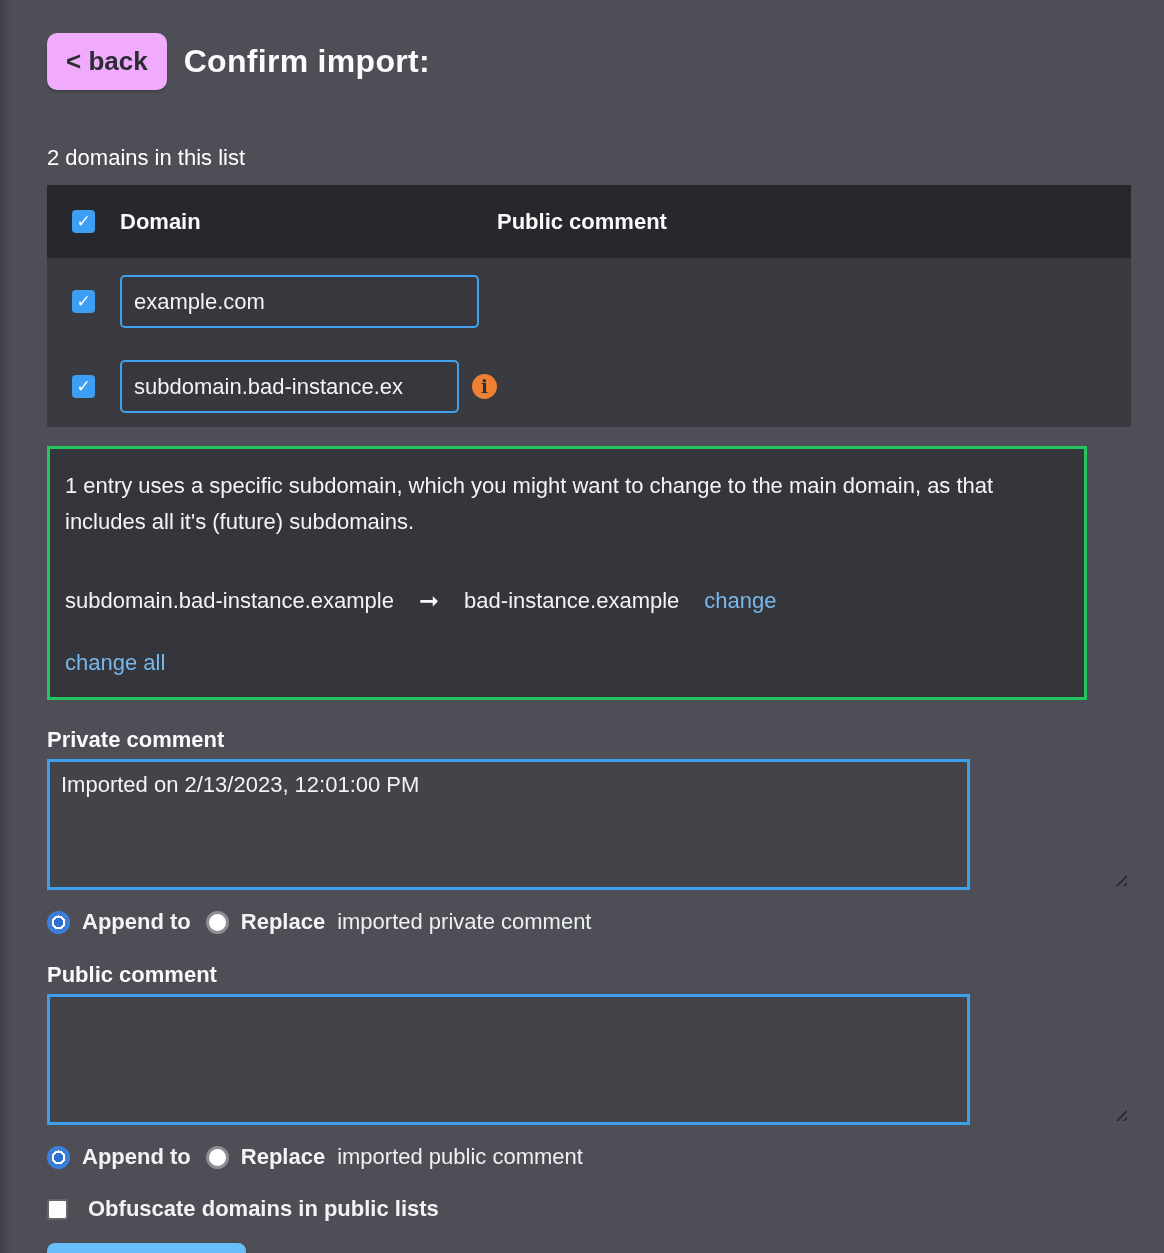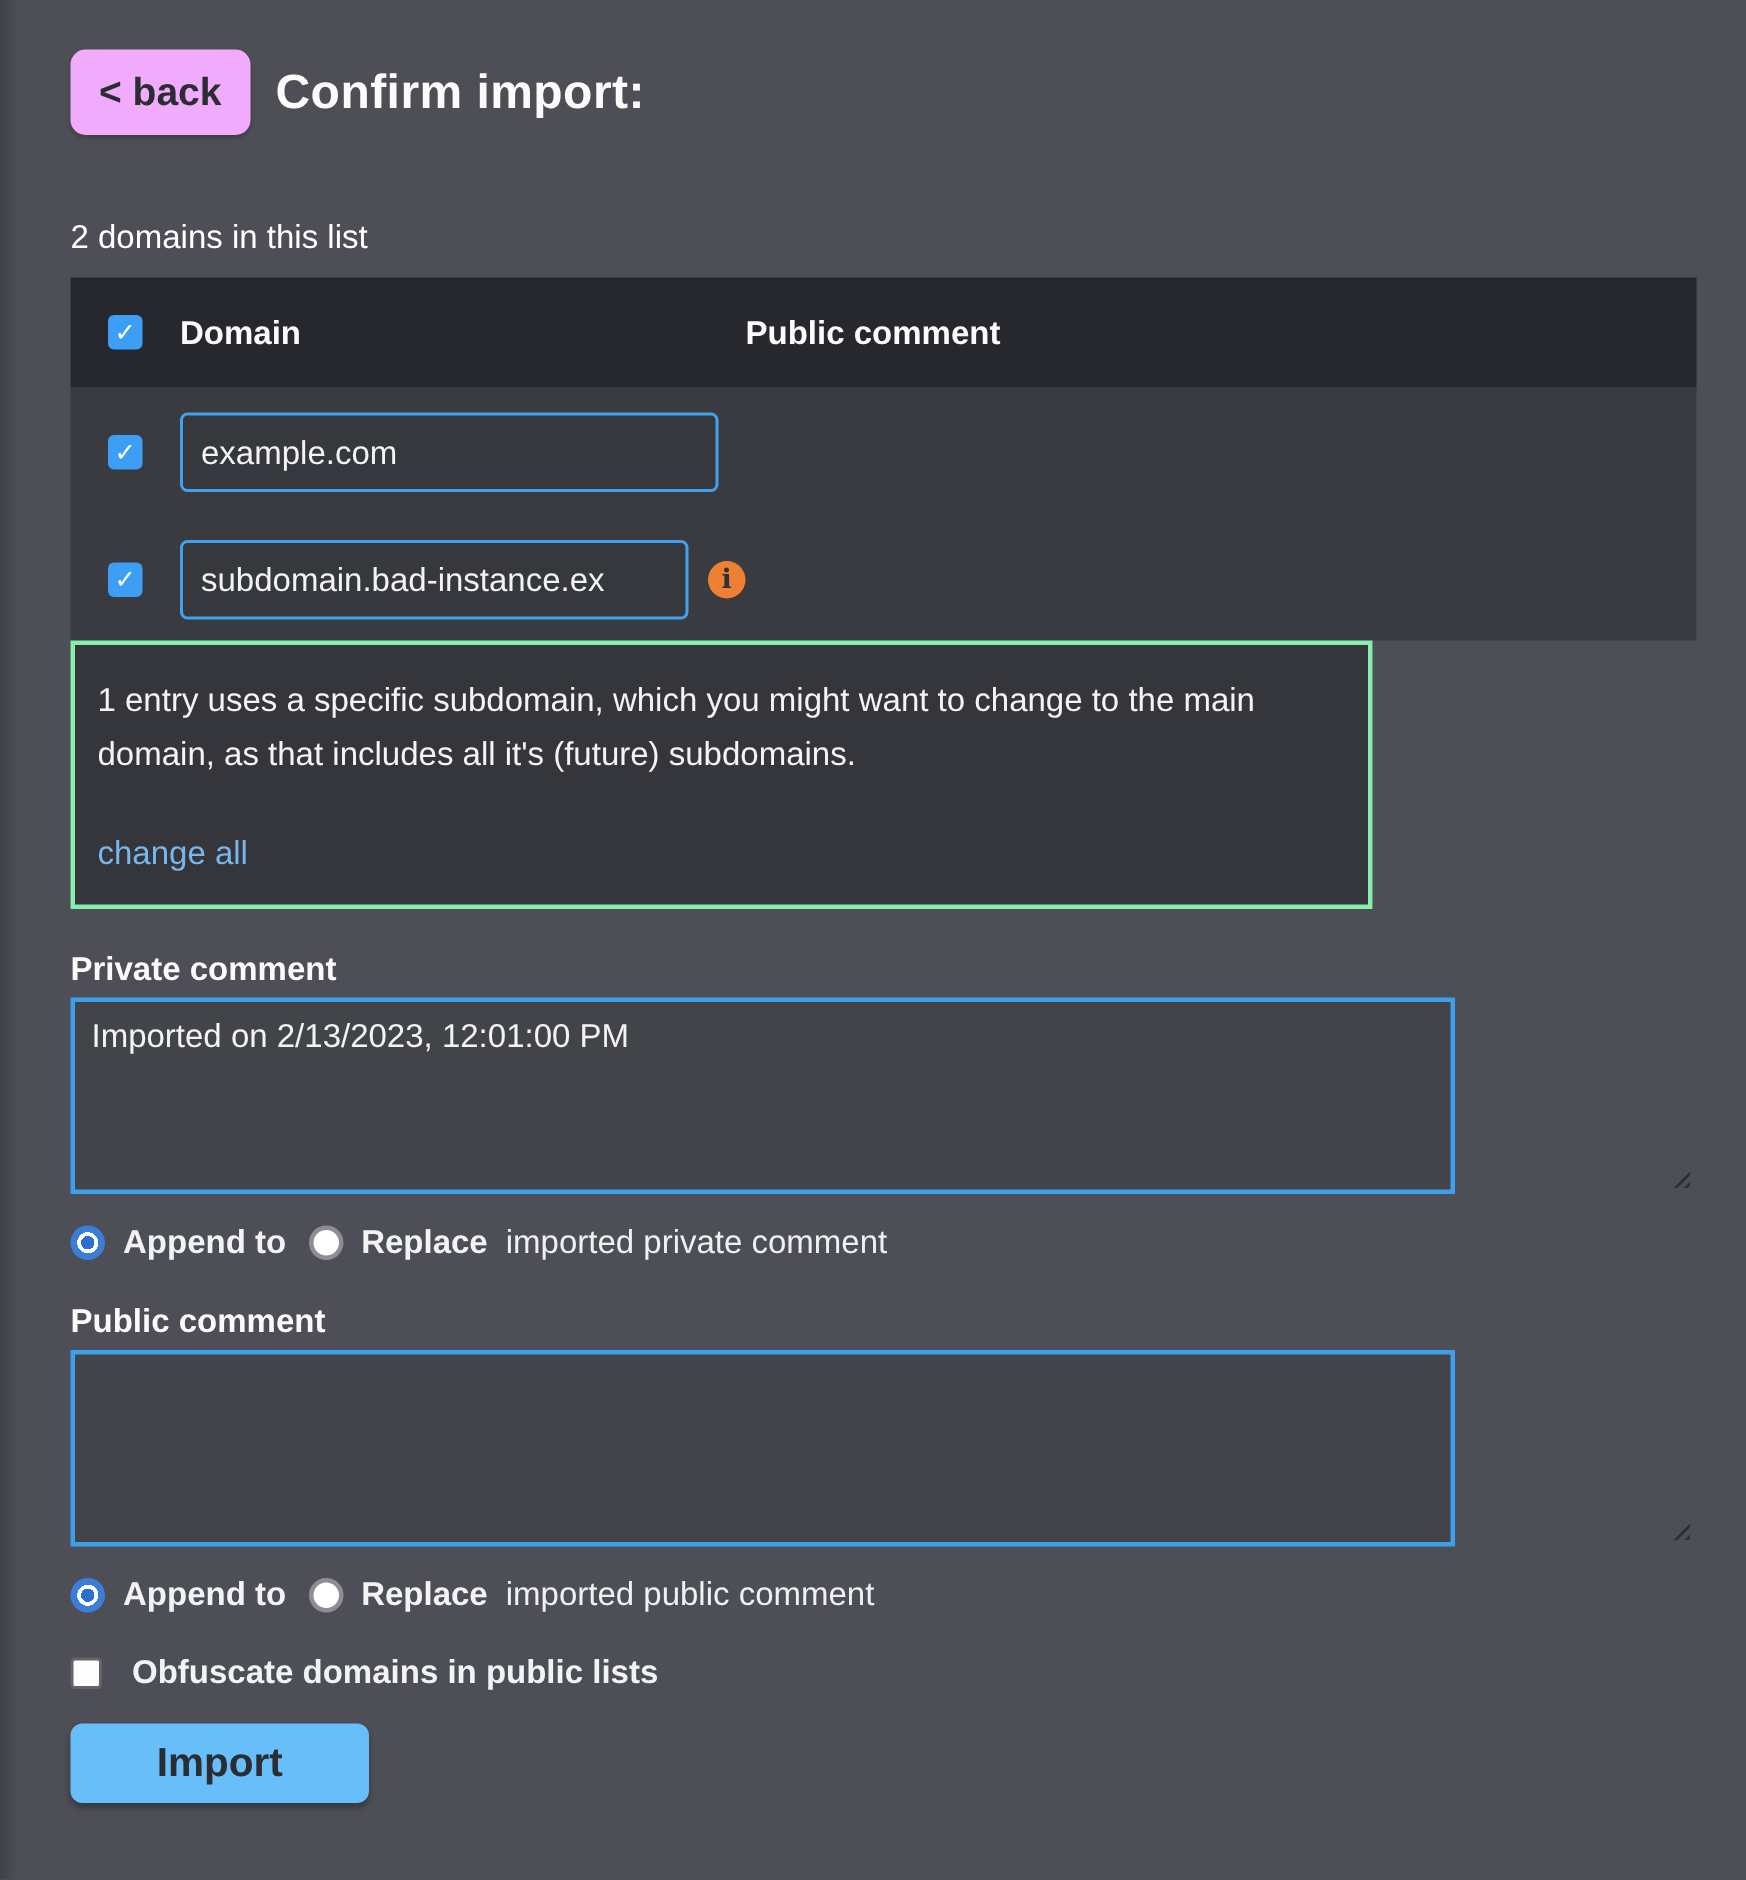--- a/index.html
+++ b/index.html
@@ -58,22 +58,22 @@
   .info-icon {
     width: 25px; height: 25px; border-radius: 50%;
     background: #ee8033; color: #2f3034;
     display: inline-flex; align-items: center; justify-content: center;
     font-family: "DejaVu Serif", serif; font-weight: bold; font-size: 18px;
     margin-left: 13px; flex: none;
   }
 
   
   .warning {
-    margin-top: 0; width: 868px;
-    border: 3px solid #86efac; background: #35363c;
+    margin-top: 19px; width: 1040px;
+    border: 3px solid #22c55e; background: #35363c;
     padding: 19px 15px 21px;
   }
   .warning-msg { font-size: 22px; line-height: 36px; max-width: 1040px; color: #f4f4f6; }
   .mapping { margin-top: 47px; display: flex; align-items: center; font-size: 22px; }
   .mapping .seg { margin-right: 25px; }
   .arrow { font-weight: bold; color: #fafafa; margin-right: 25px; font-size: 24px; }
   .link { color: #79b7ea; text-decoration: none; cursor: pointer; font-size: 22px; }
   .change-all { display: inline-block; margin-top: 35px; }
 
   
@@ -165,20 +165,26 @@
           <input class="domain-input" type="text" value="subdomain.bad-instance.ex" style="">
           <span class="info-icon">i</span>
         </div>
         <div class="col-rest"></div>
       </div>
     </div>
   </div>
 
   <div class="warning">
     <p class="warning-msg">1 entry uses a specific subdomain, which you might want to change to the main domain, as that includes all it's (future) subdomains.</p>
+    <div class="mapping">
+      <span class="seg">subdomain.bad-instance.example</span>
+      <span class="arrow">➞</span>
+      <span class="seg">bad-instance.example</span>
+      <a class="link">change</a>
+    </div>
     <a class="link change-all">change all</a>
   </div>
 
   <div class="field-label">Private comment</div>
   <div class="ta-wrap">
     <textarea class="comment-ta" style="">Imported on 2/13/2023, 12:01:00 PM</textarea>
     <span class="grip"></span>
   </div>
 
   <div class="radio-row">

